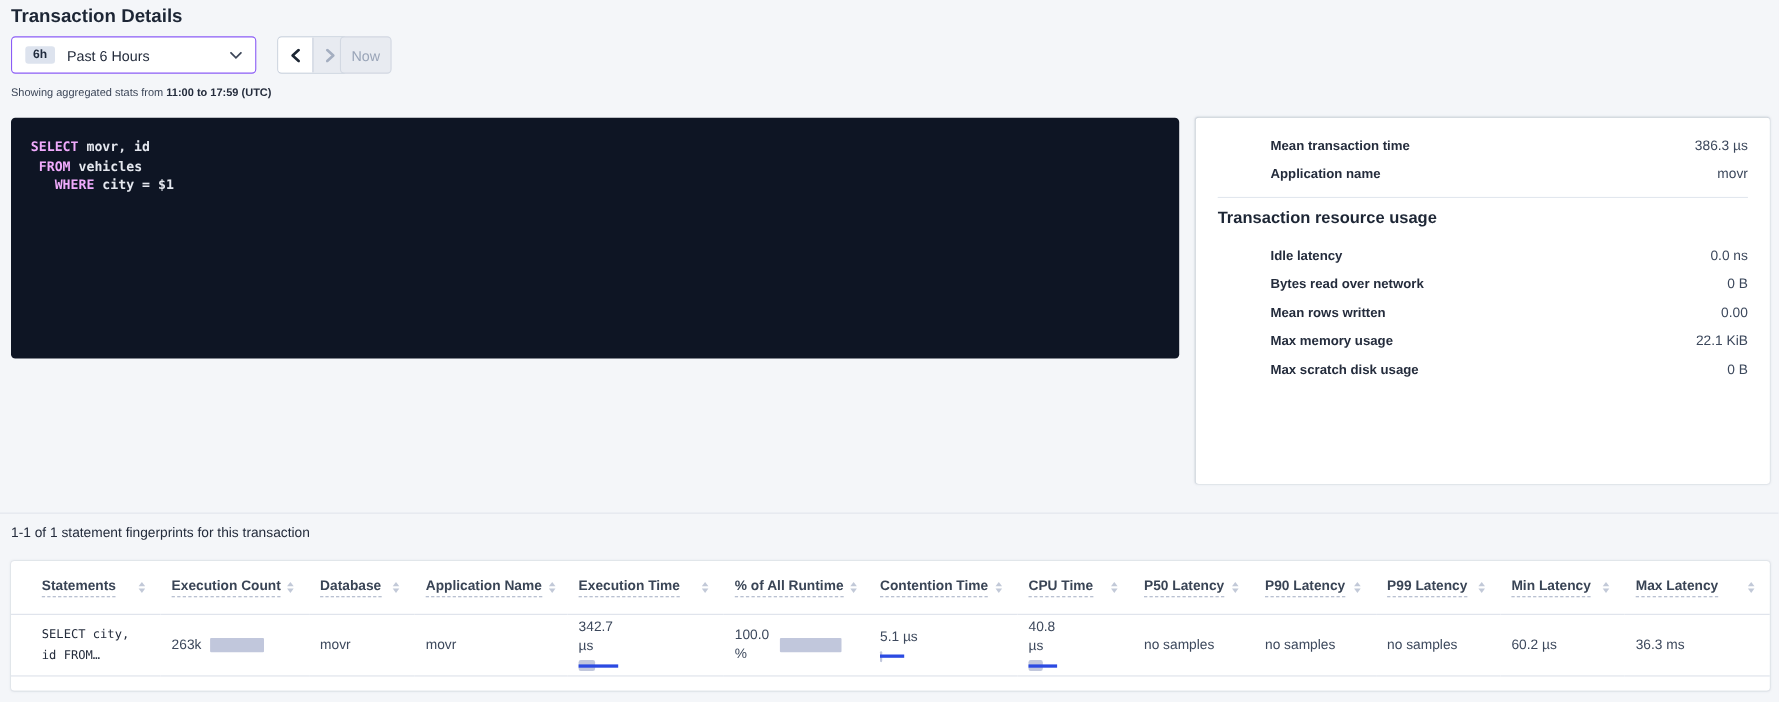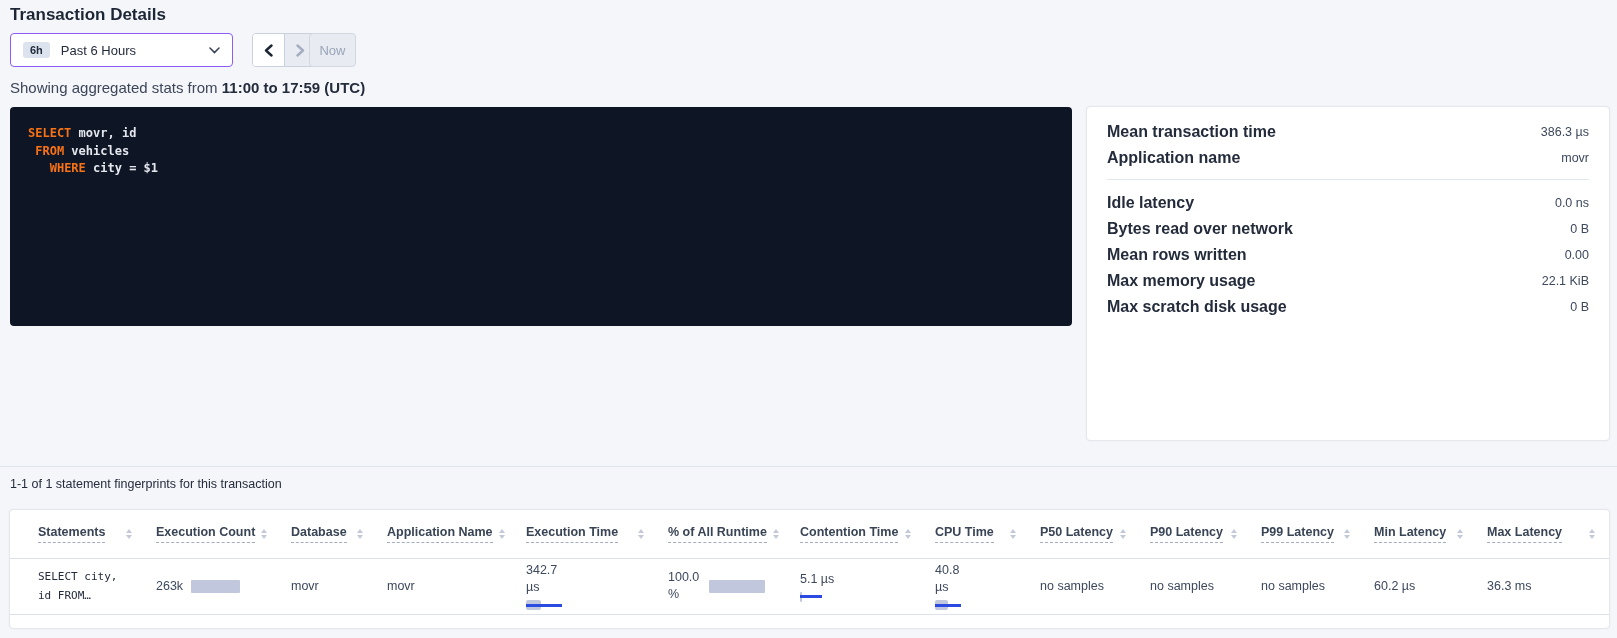--- a/index.html
+++ b/index.html
@@ -36,44 +36,44 @@
   .pager-btn { width:31px; height:100%; display:flex; align-items:center; justify-content:center; cursor:pointer; }
   .pager-btn.prev { background:#ffffff; }
   .pager-btn.next { background:#e8ebf1; border-left:1px solid #c9d1dd; }
 
   .now-btn {
     left:309px; top:33px; width:47px; height:34px;
     background:#e8ebf1; border:1px solid #d2d8e2; border-radius:4px;
     color:#9aa5b8; font-size:13px; display:flex; align-items:center; justify-content:center;
   }
 
-  .subtitle { left:10px; top:79px; font-size:15px; color:#3c4658; }
+  .subtitle { left:10px; top:79px; font-size:10px; color:#3c4658; }
   .subtitle b { color:#242c3c; }
 
   
   .sql-card {
     left:10px; top:107px; width:1062px; height:219px;
     background:#0e1524; border-radius:4px; padding:18px 18px;
   }
   .sql-line {
     font-family:"DejaVu Sans Mono", monospace;
     font-size:12px; font-weight:600; line-height:17.5px; color:#e4e7ee;
     white-space:pre;
   }
-  .sql-kw { color:#f97316; }
+  .sql-kw { color:#f0abfc; }
   .sql-indent, .sql-rest { white-space:pre; }
 
   
   .summary-card {
     left:1087px; top:107px; width:522px; height:333px;
     background:#fff; border-radius:3px; box-shadow:0 0 2px rgba(67,90,111,.35);
     padding:12px 20px 0 20px;
   }
   .srow { display:flex; justify-content:space-between; align-items:center; height:26px; }
-  .slabel { font-size:16px; font-weight:bold; color:#242c3c; }
+  .slabel { font-size:12px; font-weight:bold; color:#242c3c;margin-left:48px; }
   .svalue { font-size:12.5px; color:#3c485c; }
   .sum-divider { border:none; border-top:1px solid #e2e7ee; margin:8px 0 10px 0; }
   .section-title { font-size:15px; font-weight:bold; color:#1d2635; margin:4px 0 12px 0; }
 
   
   .page-divider { left:0; top:466px; width:1617px; border:none; border-top:1px solid #e1e6ed; }
   .tbl-caption { left:10px; top:477px; font-size:12.5px; color:#242c3c; }
 
   .table-card {
     left:10px; top:510px; width:1599px; height:118px;
@@ -152,20 +152,21 @@
     <span class="slabel">Mean transaction time</span>
     <span class="svalue">386.3 µs</span>
   </div>
   <div class="srow">
     <span class="slabel">Application name</span>
     <span class="svalue">movr</span>
   </div>
 
   <hr class="sum-divider">
 
+  <div class="section-title">Transaction resource usage</div>
 
   <div class="srow">
     <span class="slabel">Idle latency</span>
     <span class="svalue">0.0 ns</span>
   </div>
   <div class="srow">
     <span class="slabel">Bytes read over network</span>
     <span class="svalue">0 B</span>
   </div>
   <div class="srow">

